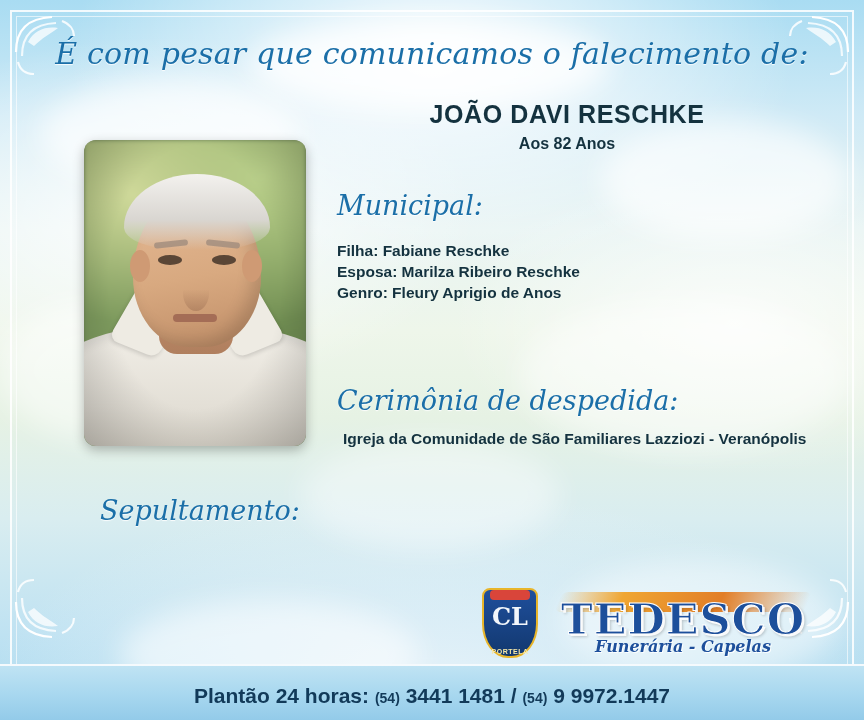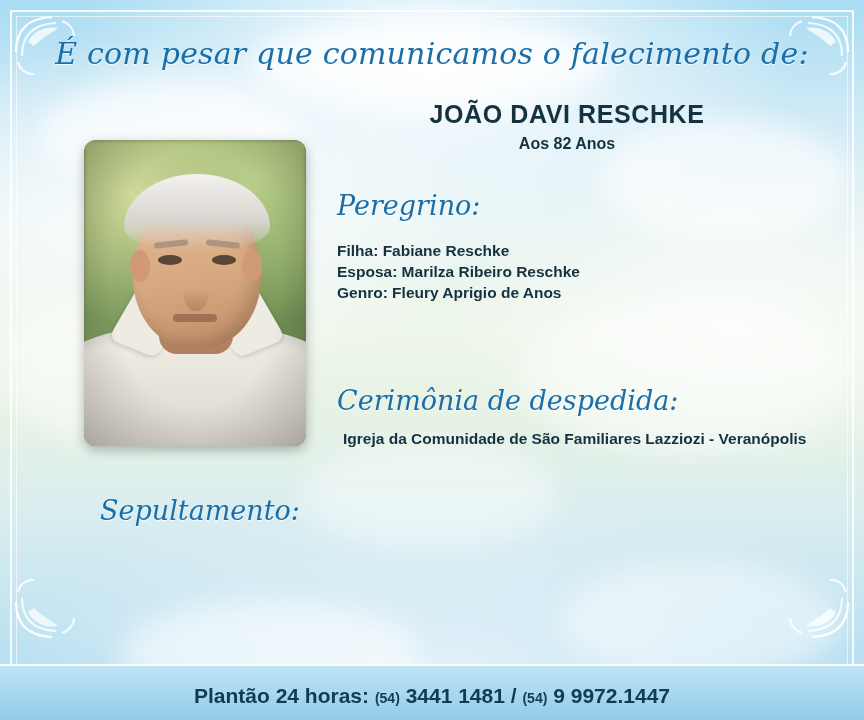--- a/index.html
+++ b/index.html
@@ -405,34 +405,47 @@
     <div class="ear-r"></div>
     <div class="brow-l"></div>
     <div class="brow-r"></div>
     <div class="eye-l"></div>
     <div class="eye-r"></div>
     <div class="nose"></div>
     <div class="mouth"></div>
     <div class="vignette"></div>
   </div>
 
-  <div class="script-label lbl-familiares">Peregrino:</div>
+  <div class="script-label lbl-familiares">Municipal:</div>
   <div class="block-text fam-lines">
     <div>Filha: Fabiane Reschke</div>
     <div>Esposa: Marilza Ribeiro Reschke</div>
     <div>Genro: Fleury Aprigio de Anos</div>
   </div>
 
   <div class="script-label lbl-cerimonia">Cerimônia de despedida:</div>
   <div class="block-text cer-lines">
     <div>Igreja da Comunidade de São Familiares Lazziozi - Veranópolis</div>
   </div>
 
   <div class="script-label lbl-sepultamento">Sepultamento:</div>
 
+  <div class="brand-area">
+    <div class="shield">
+      <div class="body"></div>
+      <div class="cap"></div>
+      <div class="glyph">CL</div>
+      <div class="name">PORTELA</div>
+    </div>
+    <div class="tedesco">
+      <div class="swoosh"></div>
+      <div class="word">TEDESCO</div>
+      <div class="sub">Funerária - Capelas</div>
+    </div>
+  </div>
 
   <div class="footer-bar"></div>
   <div class="footer-text">
     <span>Plantão 24 horas:</span>
     <span class="small">(54)</span>
     <span>3441 1481</span>
     <span>/</span>
     <span class="small">(54)</span>
     <span>9 9972.1447</span>
   </div>

